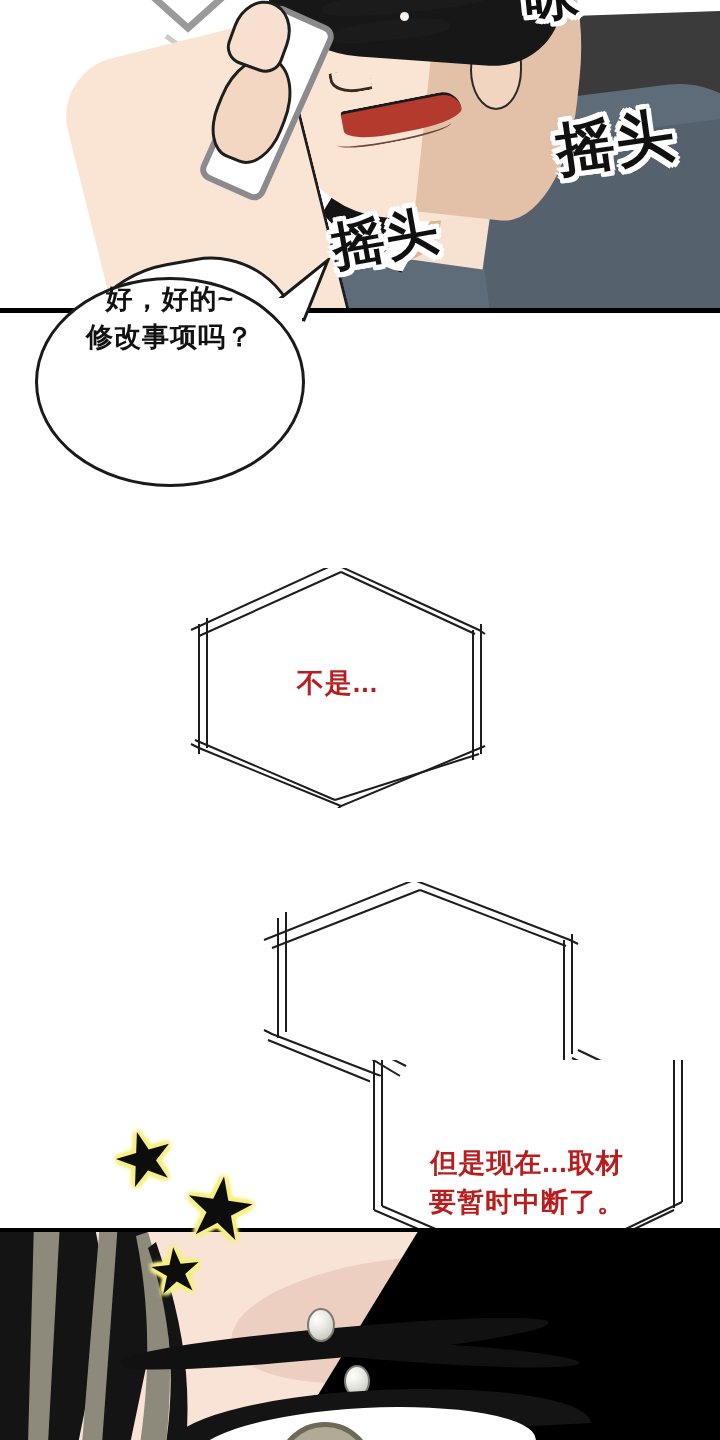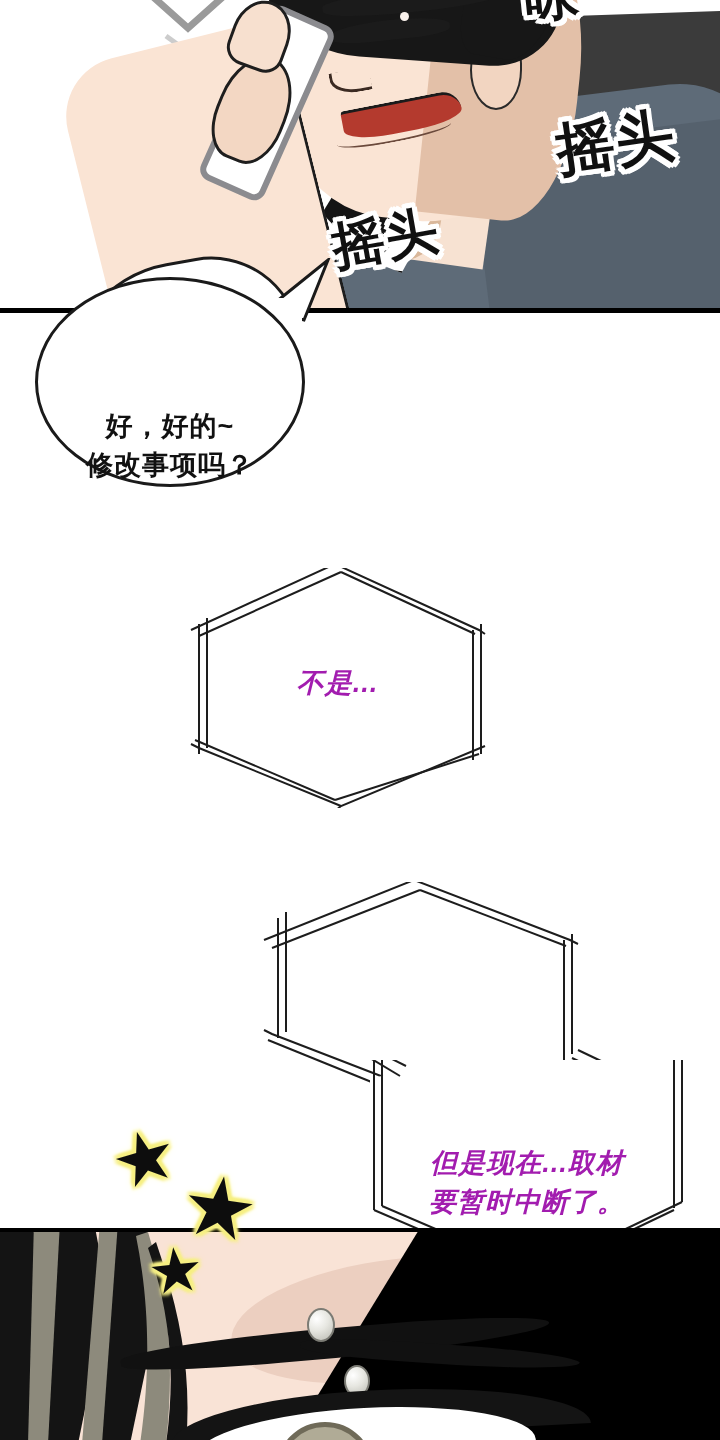--- a/index.html
+++ b/index.html
@@ -213,21 +213,21 @@
     color:#101010;
   }
 
   
   #balloon-ok{
     position:absolute;left:35px;top:277px;width:270px;height:210px;
     background:#ffffff;
     border:3px solid #1a1a1a;
     border-radius:50%;
     box-sizing:border-box;
-    display:flex;align-items:flex-end;justify-content:center;
+    display:flex;align-items:flex-start;justify-content:center;
   }
   #balloon-ok .txt{
     text-align:center;
     font-size:27px;
     line-height:1.42;
     color:#111;
     font-weight:700;
     white-space:pre-line;
     letter-spacing:1px;
   }
@@ -237,24 +237,23 @@
 
   
   .hexwrap{position:absolute;}
   .hexwrap .hextxt{
     position:absolute;
     left:0;right:0;
     text-align:center;
     font-size:27px;
     line-height:1.45;
     font-weight:700;
-    color:#a21caf;
+    color:#b91c1c;
     white-space:pre-line;
     letter-spacing:1px;
-    font-style:italic;
   }
   #hex-no{left:185px;top:568px;width:305px;height:240px;}
   #hex-no .hextxt{top:96px;}
   #hex-orig{left:262px;top:882px;width:410px;height:240px;}
   #hex-orig .hextxt{top:76px;}
   #hex-now{left:344px;top:1060px;width:366px;height:240px;}
   #hex-now .hextxt{top:84px;text-align:center;}
 
   
   #panel-eye{

